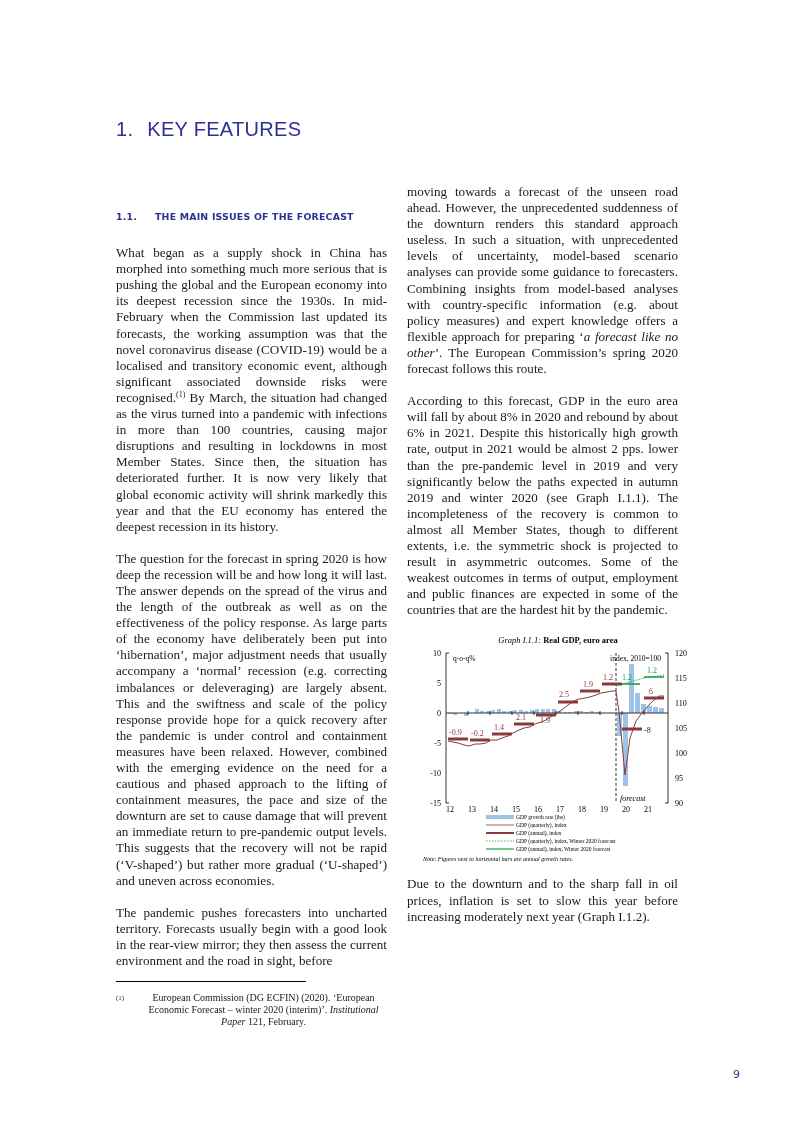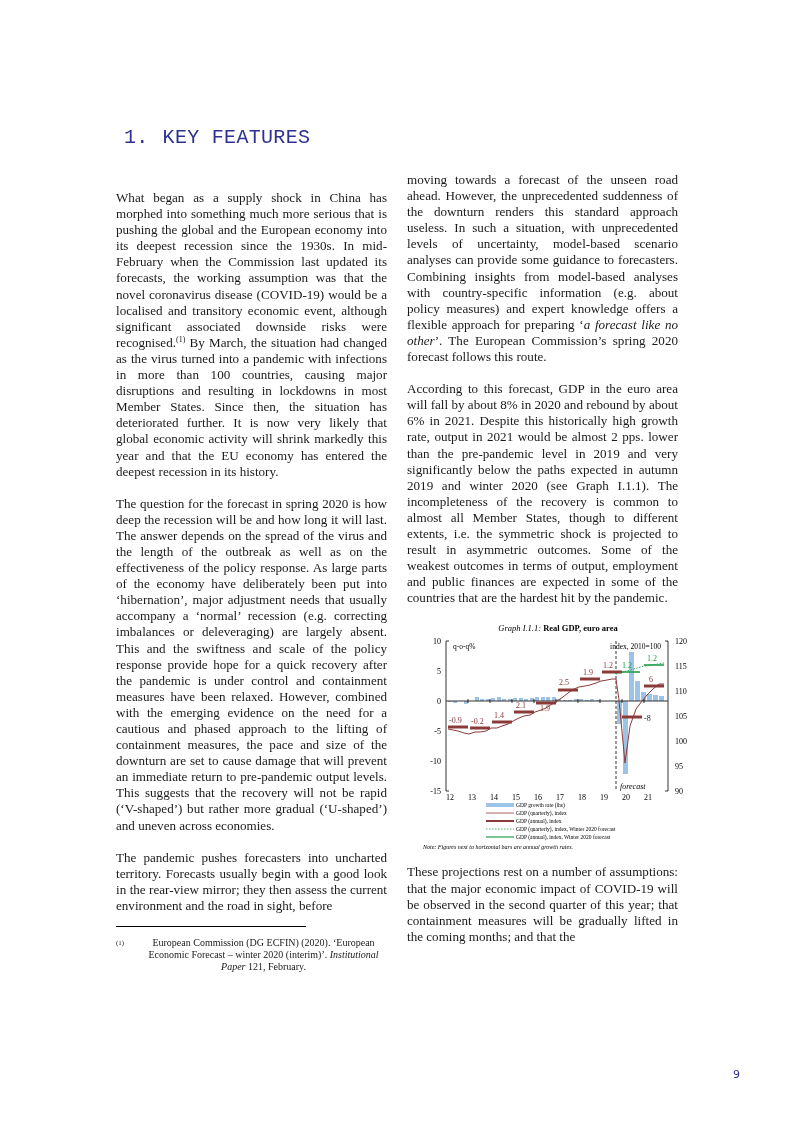--- a/index.html
+++ b/index.html
@@ -1,41 +1,44 @@
 <!DOCTYPE html>
 <html><head>
 <meta charset="utf-8">
 <style>
   html, body { margin: 0; padding: 0; background: #ffffff; }
   body { width: 793px; height: 1121px; position: relative; overflow: hidden; font-family: "Liberation Serif", serif; color: #1a1a1a; }
-  .page-title { position: absolute; left: 116px; top: 118px; font-family: Liberation Mono, monospace; font-size: 20px; color: #2e3192; font-weight: normal; letter-spacing: 0.3px; margin: 8px; }
+  .page-title { position: absolute; left: 116px; top: 118px; font-family: Liberation Sans, sans-serif; font-size: 20px; color: #2e3192; font-weight: normal; letter-spacing: 0.3px; margin: 0; }
   .page-title .num { margin-right: 14px; }
   .col { position: absolute; width: 271px; font-size: 13.1px; line-height: 16.1px; text-align: justify; }
   .col-left { left: 116px; top: 190px; }
-  .col-right { left: 407px; top: 172px; }
+  .col-right { left: 407px; top: 184px; }
   .section-heading { font-family: "DejaVu Sans", sans-serif; font-weight: bold; font-size: 9.4px; color: #2e3192; margin: 19px 0 20px 0; letter-spacing: 0.2px; }
   .section-heading .num { margin-right: 18px; }
   p { margin: 0 0 16px 0; }
   sup { font-size: 8px; vertical-align: 5px; line-height: 0; }
   .footnote-rule { width: 190px; border-top: 1px solid #000; margin: 12px 0 10px 0; }
   .footnote { font-size: 10px; line-height: 12px; display: flex; }
   .footnote .mark { width: 24px; flex: none; font-size: 7px; }
   .graph { position: relative; width: 271px; height: 230px; margin: 6px 0 12px 16px; }
   .graph svg { position: absolute; left: 0; top: 0; }
   .page-number { position: absolute; left: 733px; top: 1068px; font-family: "DejaVu Sans", sans-serif; font-size: 11px; color: #2e3192; }
   em { font-style: italic; }
 </style>
 </head>
 <body>
 
 <h1 class="page-title">
   <span class="num">1.</span><span>KEY FEATURES</span>
 </h1>
 
 <div class="col col-left">
+  <div class="section-heading">
+    <span class="num">1.1.</span><span>THE MAIN ISSUES OF THE FORECAST</span>
+  </div>
   <p><span>What began as a supply shock in China has morphed into something much more serious that is pushing the global and the European economy into its deepest recession since the 1930s. In mid-February when the Commission last updated its forecasts, the working assumption was that the novel coronavirus disease (COVID-19) would be a localised and transitory economic event, although significant associated downside risks were recognised.</span><sup>(1)</sup><span> By March, the situation had changed as the virus turned into a pandemic with infections in more than 100 countries, causing major disruptions and resulting in lockdowns in most Member States. Since then, the situation has deteriorated further. It is now very likely that global economic activity will shrink markedly this year and that the EU economy has entered the deepest recession in its history.</span></p>
   <p>The question for the forecast in spring 2020 is how deep the recession will be and how long it will last. The answer depends on the spread of the virus and the length of the outbreak as well as on the effectiveness of the policy response. As large parts of the economy have deliberately been put into ‘hibernation’, major adjustment needs that usually accompany a ‘normal’ recession (e.g. correcting imbalances or deleveraging) are largely absent. This and the swiftness and scale of the policy response provide hope for a quick recovery after the pandemic is under control and containment measures have been relaxed. However, combined with the emerging evidence on the need for a cautious and phased approach to the lifting of containment measures, the pace and size of the downturn are set to cause damage that will prevent an immediate return to pre-pandemic output levels. This suggests that the recovery will not be rapid (‘V-shaped’) but rather more gradual (‘U-shaped’) and uneven across economies.</p>
   <p style="margin-bottom:0">The pandemic pushes forecasters into uncharted territory. Forecasts usually begin with a good look in the rear-view mirror; they then assess the current environment and the road in sight, before</p>
   <div class="footnote-rule"></div>
   <div class="footnote">
     <span class="mark">(1)</span>
     <span style="text-align:center"><span>European Commission (DG ECFIN) (2020). ‘European Economic Forecast – winter 2020 (interim)’. </span><em>Institutional Paper</em><span> 121, February.</span></span>
   </div>
 </div>
 
@@ -192,16 +195,16 @@
           <text x="93" y="201">GDP (annual), index</text>
         <line x1="63" y1="207" x2="91" y2="207" stroke="#22a04a" stroke-width="0.8" stroke-dasharray="1.5,1.5"></line>
           <text x="93" y="209">GDP (quarterly), index, Winter 2020 forecast</text>
         <line x1="63" y1="215" x2="91" y2="215" stroke="#22a04a" stroke-width="1.2"></line>
           <text x="93" y="217">GDP (annual), index, Winter 2020 forecast</text>
       </g>
       <text x="0" y="227" font-family="Liberation Serif, serif" font-size="6" font-style="italic">Note: Figures next to horizontal bars are annual growth rates.</text>
     </svg>
   </div>
 
-  <p>These projections rest on a number of assumptions: that the major economic impact of COVID-19 will be observed in the second quarter of this year; that containment measures will be gradually lifted in the coming months; and that the</p>
+  <p>Due to the downturn and to the sharp fall in oil prices, inflation is set to slow this year before increasing moderately next year (Graph I.1.2).</p>
 </div>
 
 <div class="page-number">9</div>
 
 </body></html>

